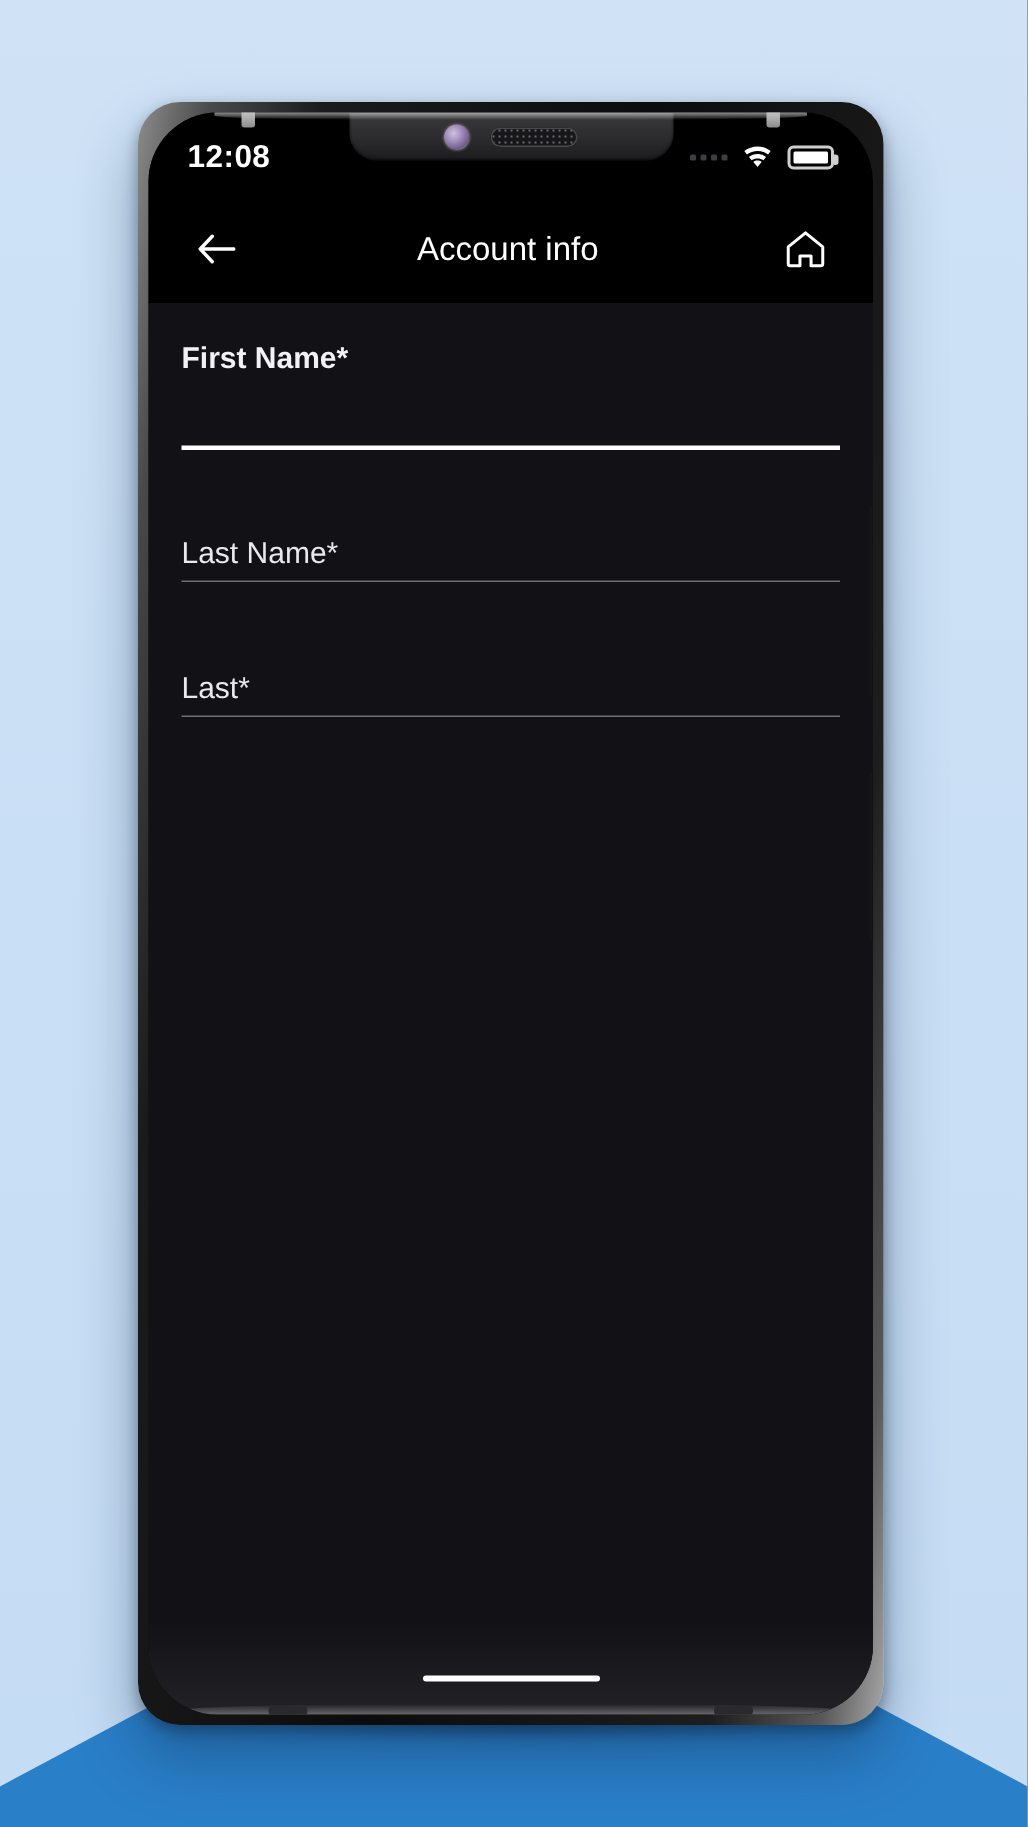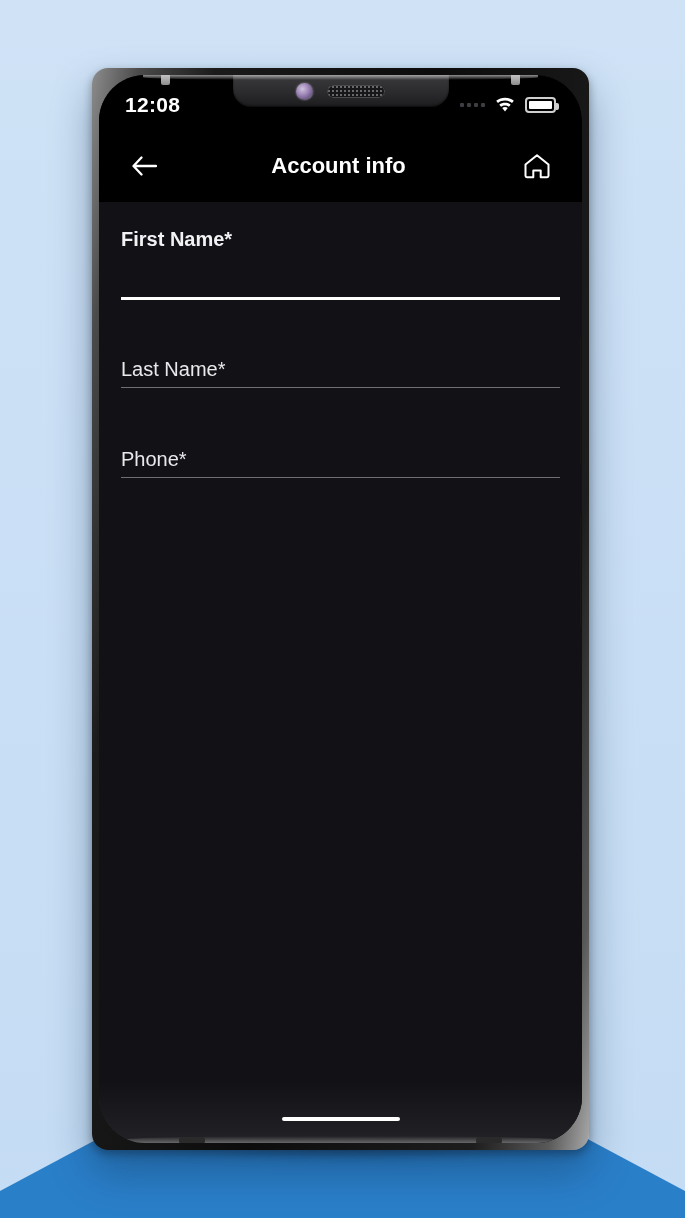--- a/index.html
+++ b/index.html
@@ -36,21 +36,21 @@
     left:150px; top:1132px; width:400px; height:30px;
     background:radial-gradient(ellipse at center, rgba(20,60,105,.45) 0%, rgba(20,60,105,0) 72%);
     filter:blur(5px);
   }
 
   
   #phone {
     position:absolute;
     left:92px; top:68px;
     width:497px; height:1082px;
-    border-radius:16px;
+    border-radius:28px;
     background:
       linear-gradient(100deg,#8d8d8d 0%,#4a4a4a 7%,#1b1b1b 18%,#0c0c0c 50%,#1d1d1d 83%,#595959 94%,#a9a9a9 100%);
     box-shadow:0 22px 40px rgba(15,45,80,.38), 0 4px 10px rgba(0,0,0,.35);
     padding:7px;
   }
   #phone-inner {
     position:relative;
     width:100%; height:100%;
     border-radius:46px;
     background:#000;
@@ -172,21 +172,21 @@
     position:relative;
     height:72px;
     background:#000;
     display:flex; align-items:center;
     padding:0 28px;
     z-index:5;
   }
   #back-button { width:34px; height:34px; display:flex; align-items:center; justify-content:center; cursor:pointer; }
   #app-bar-title {
     flex:1; text-align:center;
-    color:#fff; font-size:22px; font-weight:700;
+    color:#fff; font-size:22px; font-weight:400;
     margin-left:-4px;
   }
   #home-button { width:34px; height:34px; display:flex; align-items:center; justify-content:center; cursor:pointer; }
 
   
   #form-area { padding:26px 22px 0 22px; }
 
   .field { position:relative; }
   .field-label-float {
     color:#f2f2f4; font-size:20px; font-weight:700;
@@ -297,21 +297,21 @@
             <span class="underline active"></span>
           </div>
 
           <div class="field idle">
             <span class="field-placeholder">Last Name*</span>
             <span class="underline"></span>
           </div>
 
 
           <div class="field idle">
-            <span class="field-placeholder">Phone*</span>
+            <span class="field-placeholder">Last*</span>
             <span class="underline"></span>
           </div>
 
         </div>
 
         <div id="screen-bottom-sheen"></div>
         <div id="home-indicator"></div>
       </div>
 
       <div class="side-btn" id="side-btn-volume"></div>

